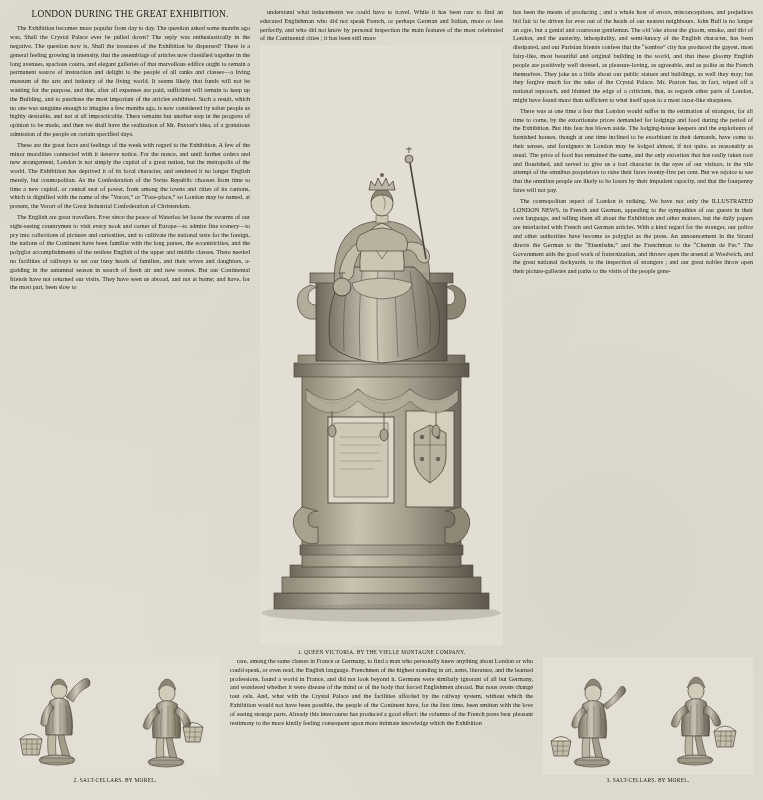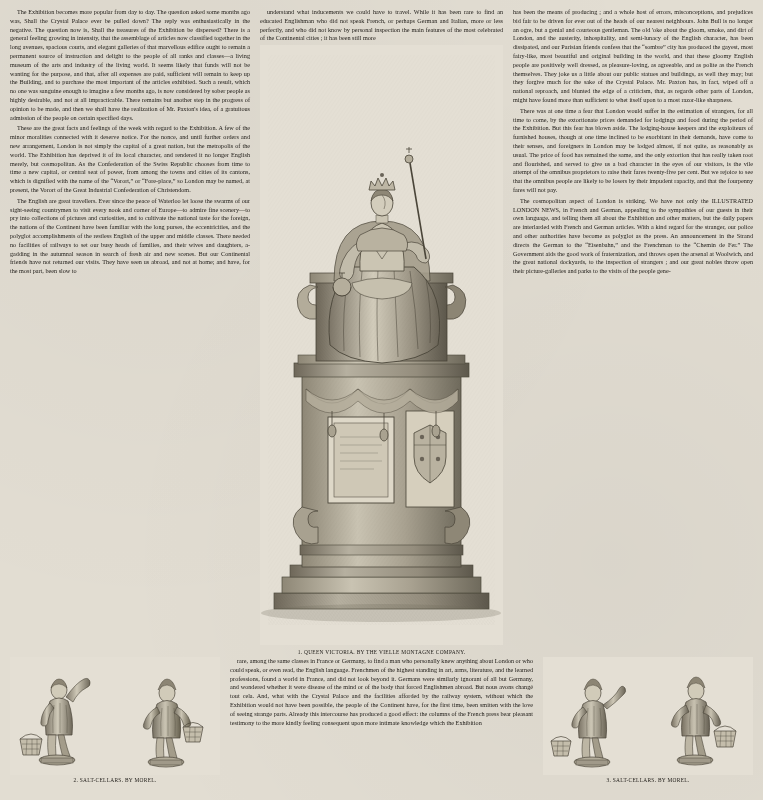--- a/index.html
+++ b/index.html
@@ -100,20 +100,21 @@
   .bottom-text p{margin:0 0 2px 0;text-indent:7px;}
 </style>
 </head>
 <body>
 
 <div class="page">
 
   <div class="cols">
 
     <div class="col">
+      <h1 class="headline">LONDON DURING THE GREAT EXHIBITION.</h1>
       <p>The Exhibition becomes more popular from day to day. The question asked some months ago was, Shall the Crystal Palace ever be pulled down?  The reply was enthusiastically in the negative. The question now is, Shall the treasures of the Exhibition be dispersed?  There is a general feeling growing in intensity, that the assemblage of articles now classified together in the long avenues, spacious courts, and elegant galleries of that marvellous edifice ought to remain a permanent source of instruction and delight to the people of all ranks and classes—a living museum of the arts and industry of the living world.  It seems likely that funds will not be wanting for the purpose, and that, after all expenses are paid, sufficient will remain to keep up the Building, and to purchase the most important of the articles exhibited.  Such a result, which no one was sanguine enough to imagine a few months ago, is now considered by sober people as highly desirable, and not at all impracticable.  There remains but another step in the progress of opinion to be made, and then we shall have the realization of Mr. Paxton's idea, of a gratuitous admission of the people on certain specified days.</p>
       <p>These are the great facts and feelings of the week with regard to the Exhibition.  A few of the minor moralities connected with it deserve notice.  For the nonce, and until further orders and new arrangement, London is not simply the capital of a great nation, but the metropolis of the world.  The Exhibition has deprived it of its local character, and rendered it no longer English merely, but cosmopolitan.  As the Confederation of the Swiss Republic chooses from time to time a new capital, or central seat of power, from among the towns and cities of its cantons, which is dignified with the name of the “Vorort,” or “Fore-place,” so London may be named, at present, the Vorort of the Great Industrial Confederation of Christendom.</p>
       <p>The English are great travellers.  Ever since the peace of Waterloo let loose the swarms of our sight-seeing countrymen to visit every nook and corner of Europe—to admire fine scenery—to pry into collections of pictures and curiosities, and to cultivate the national taste for the foreign, the nations of the Continent have been familiar with the long purses, the eccentricities, and the polyglot accomplishments of the restless English of the upper and middle classes.  There needed no facilities of railways to set our busy heads of families, and their wives and daughters, a-gadding in the autumnal season in search of fresh air and new scenes.  But our Continental friends have not returned our visits.  They have seen us abroad, and not at home; and have, for the most part, been slow to</p>
     </div>
 
     <div class="col mid">
       <p>understand what inducements we could have to travel.  While it has been rare to find an educated Englishman who did not speak French, or perhaps German and Italian, more or less perfectly, and who did not know by personal inspection the main features of the most celebrated of the Continental cities ; it has been still more</p>
 
       <div class="plate">
         <svg width="243" height="600" viewBox="0 0 243 600" xmlns="http://www.w3.org/2000/svg">

